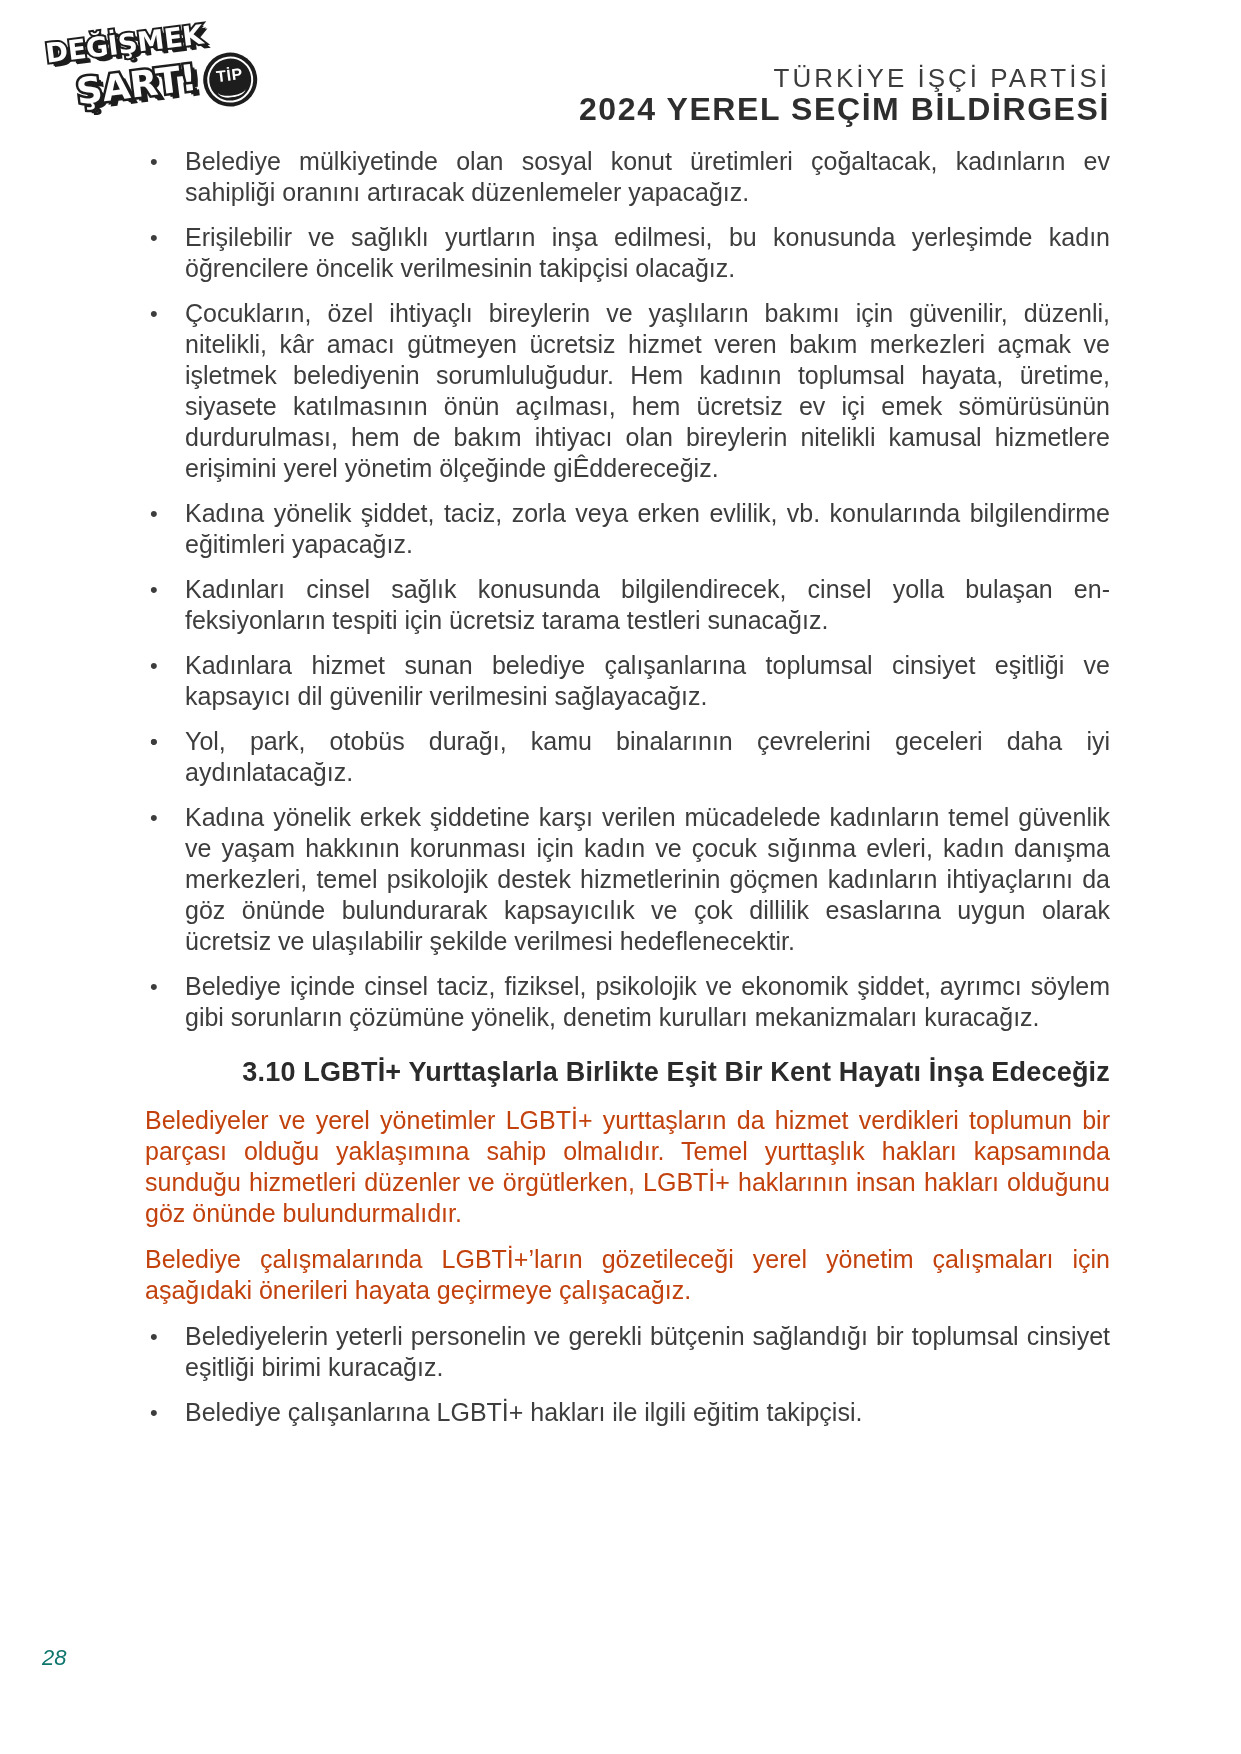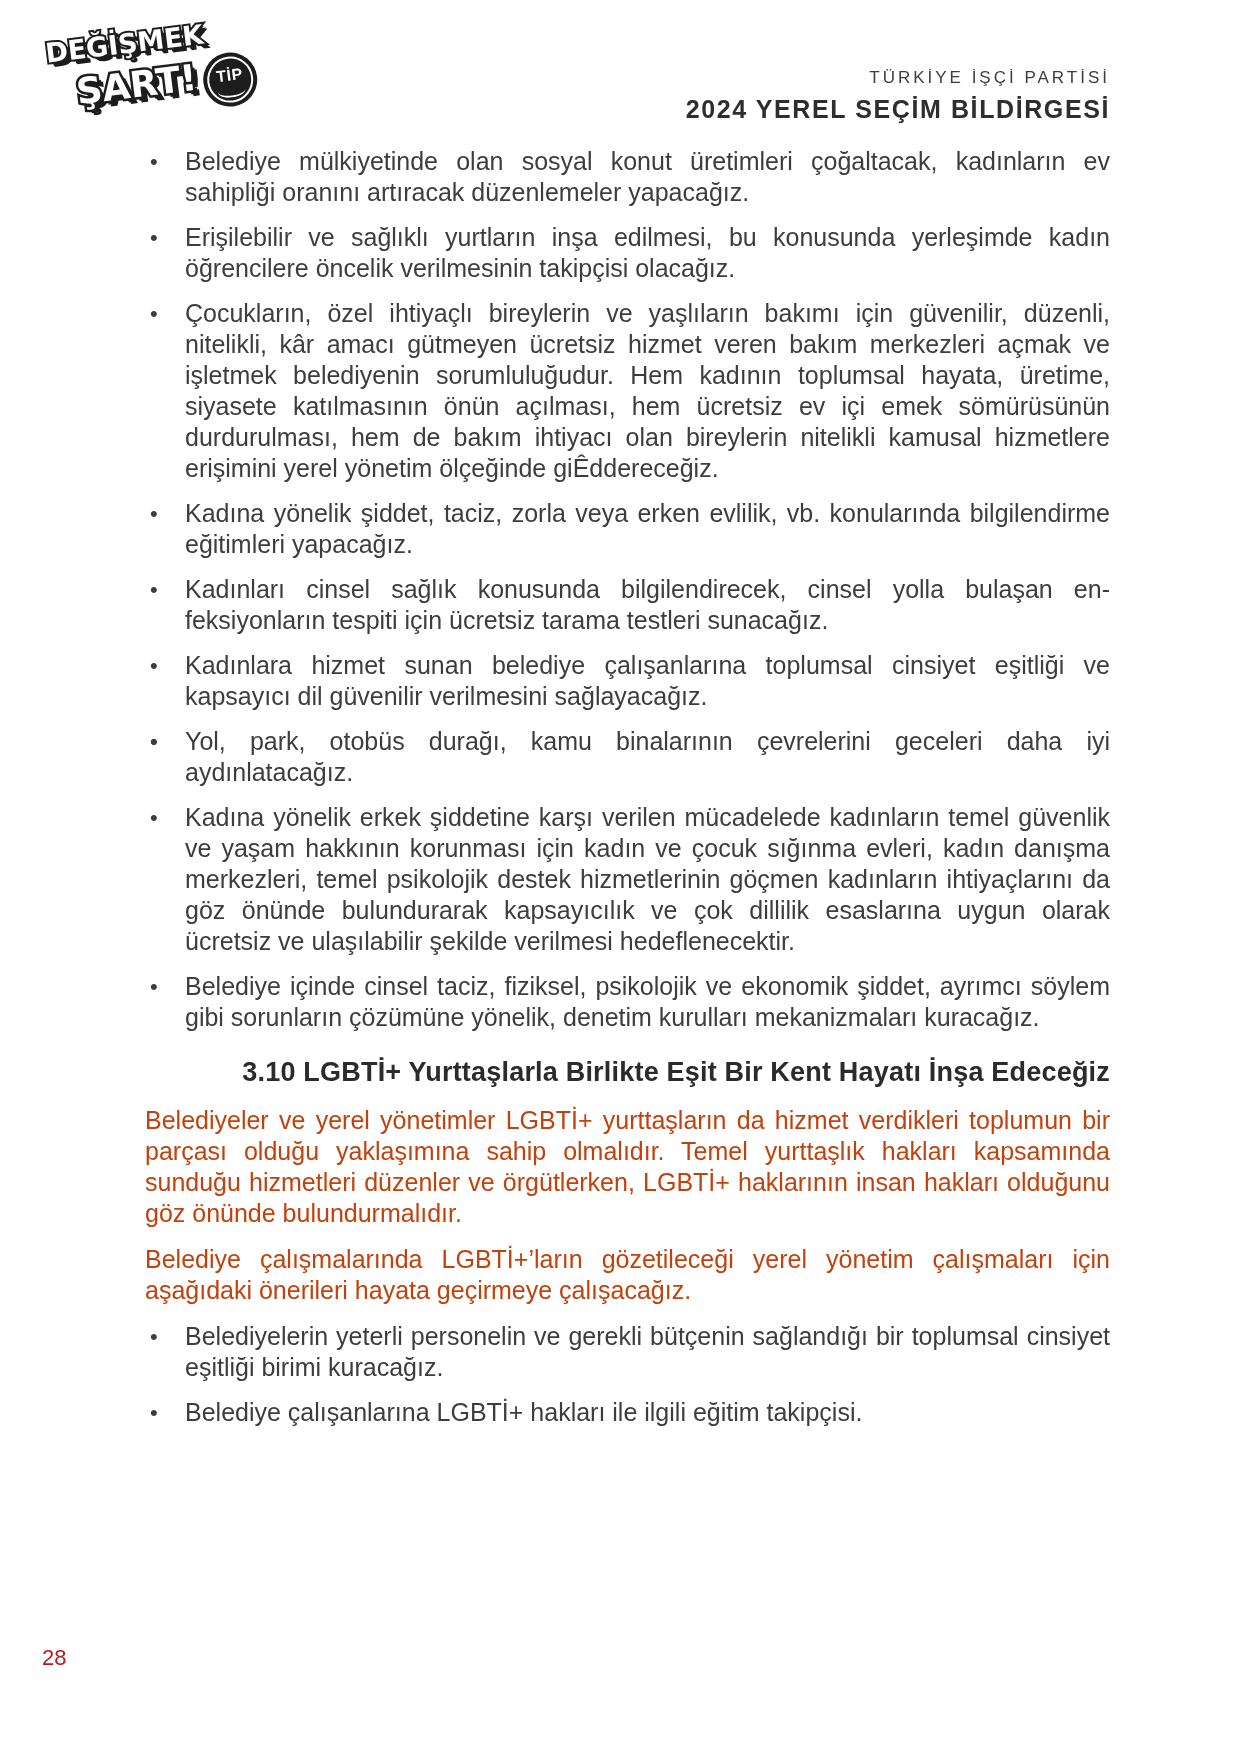--- a/index.html
+++ b/index.html
@@ -89,28 +89,28 @@
     transform: translateY(-4px);
   }
 
   .header-right {
     position: absolute;
     top: 64px;
     right: 131px;
     text-align: right;
   }
   .header-line1 {
-    font-size: 17px;
+    font-size: 26px;
     font-weight: 400;
     letter-spacing: 3px;
     color: #3d3d3d;
     line-height: 28px;
   }
   .header-line2 {
-    font-size: 25px;
+    font-size: 32px;
     font-weight: 700;
     letter-spacing: 1.6px;
     color: #2e2e2e;
     line-height: 30px;
     margin-top: 2px;
   }
 
   
   .content {
     position: absolute;
@@ -150,21 +150,22 @@
     margin-bottom: 15px;
     color: #c2410c;
   }
 
   
   .page-number {
     position: absolute;
     left: 42px;
     top: 1645px;
     font-size: 22px;
-    color: #b91c1c;
+    color: #0f766e;
+    font-style: italic;
   }
 </style>
 </head>
 <body>
 
 <div class="page">
 
   <div class="logo">
     <div class="logo-line1">DEĞİŞMEK</div>
     <div class="logo-line2-row">

